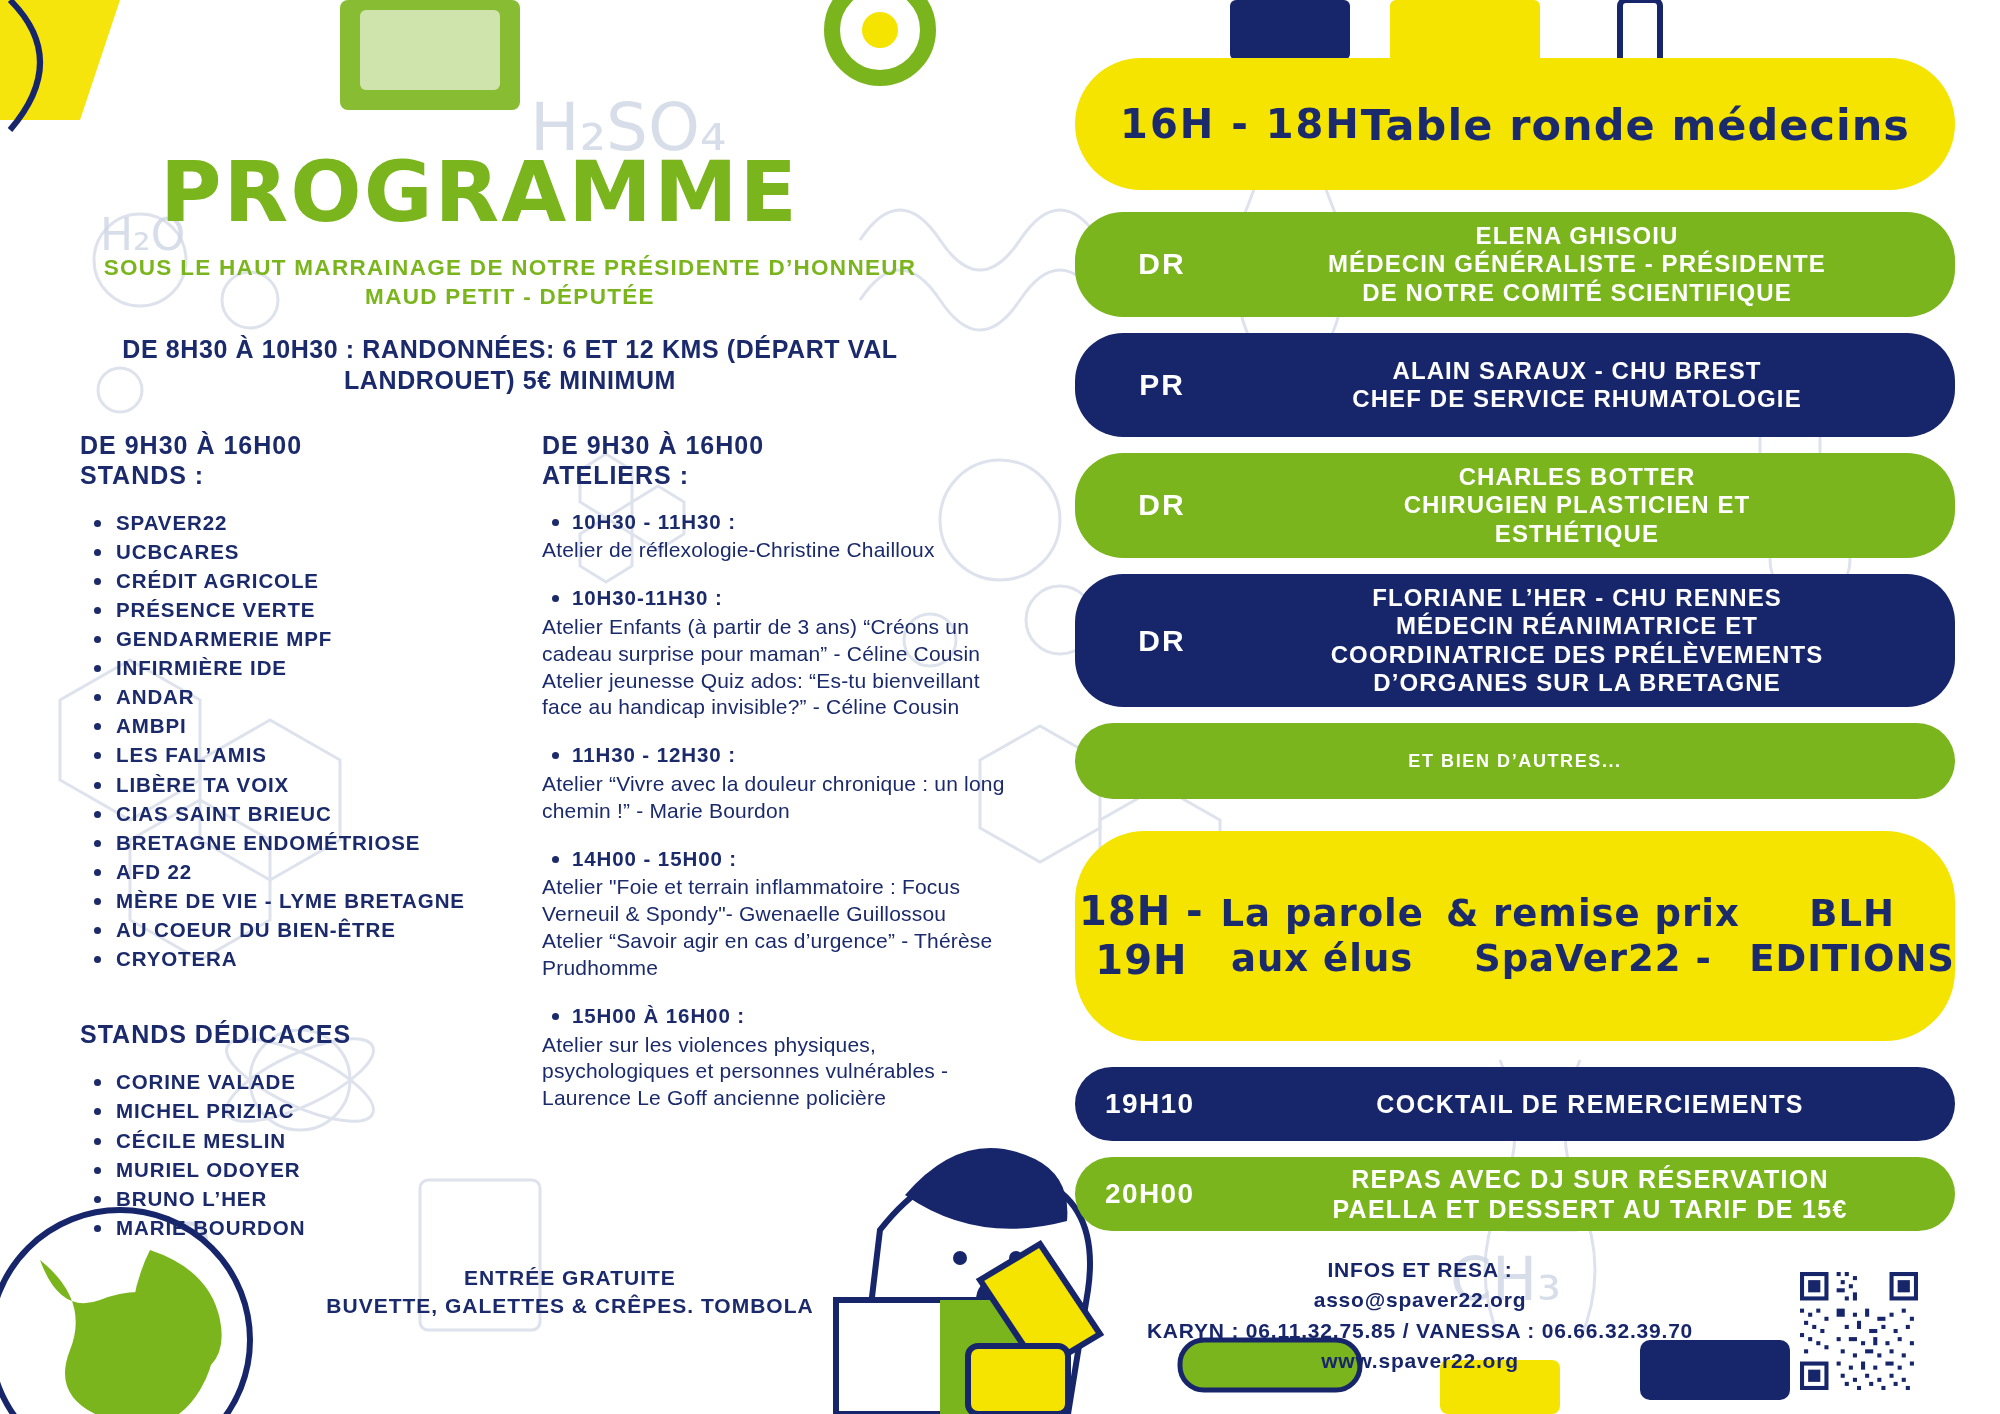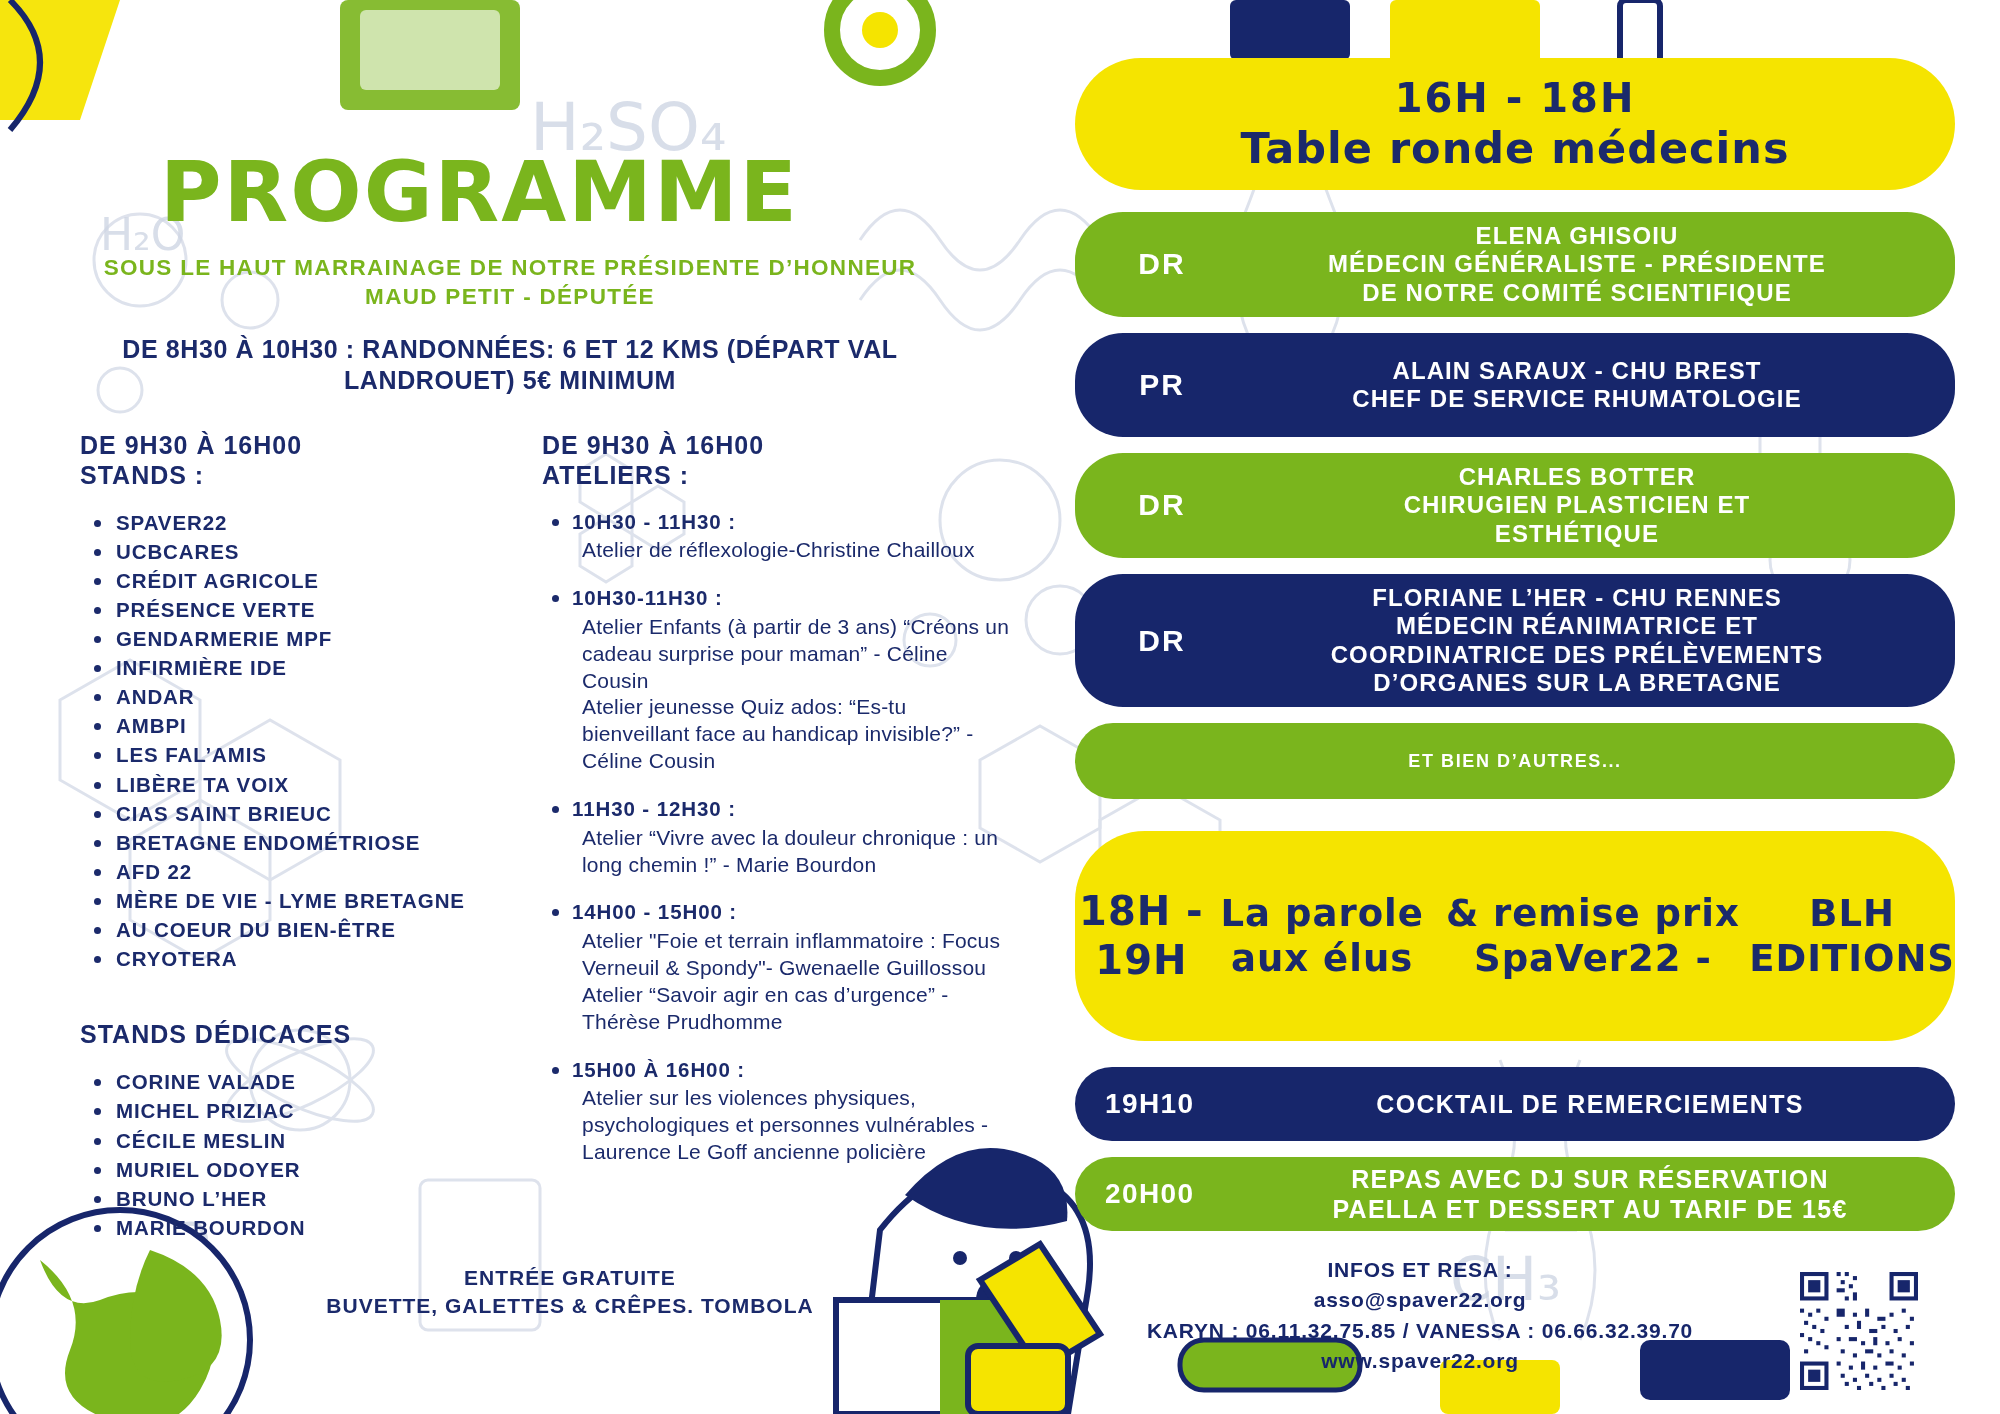--- a/index.html
+++ b/index.html
@@ -139,21 +139,20 @@
     height: 7px;
     border-radius: 50%;
     background: #1b2a6b;
   }
   .atelier-desc {
     color: #1b2a6b;
     font-size: 21px;
     line-height: 1.28;
     letter-spacing: 0.2px;
     margin-top: 2px;
-    margin-left: 40px;
   }
 
   #entree-gratuite {
     text-align: center;
     color: #1b2a6b;
     font-weight: bold;
     font-size: 21px;
     letter-spacing: 1px;
     line-height: 1.35;
     margin-top: 22px;
@@ -175,21 +174,21 @@
     display: flex;
     align-items: center;
     box-sizing: border-box;
   }
   .band.yellow { background: #f5e400; color: #1b2a6b; }
   .band.green  { background: #7ab51d; color: #ffffff; }
   .band.navy   { background: #17266b; color: #ffffff; }
 
   #band-tableronde {
     height: 132px;
-    flex-direction: column;
+    flex-direction: row;
     justify-content: center;
     border-radius: 66px;
     margin-bottom: 22px;
   }
   #band-tableronde .line1 {
     font-size: 40px;
     font-weight: bold;
     letter-spacing: 2px;
     font-family: "DejaVu Sans", sans-serif;
   }

